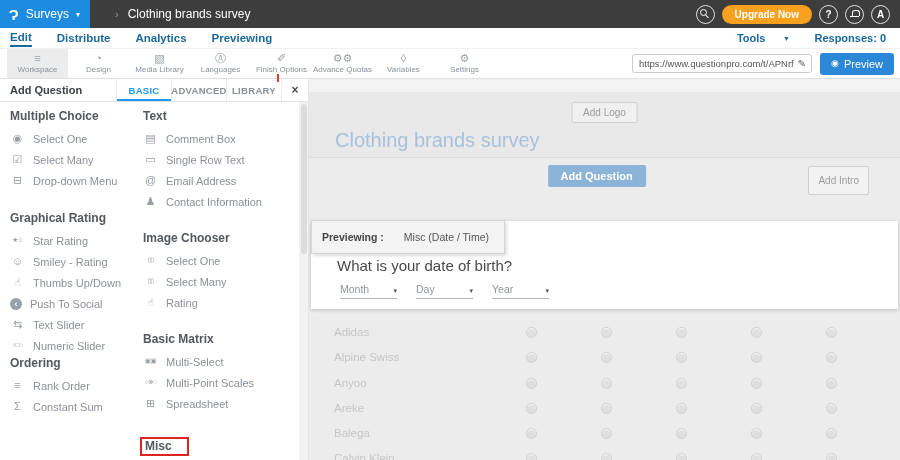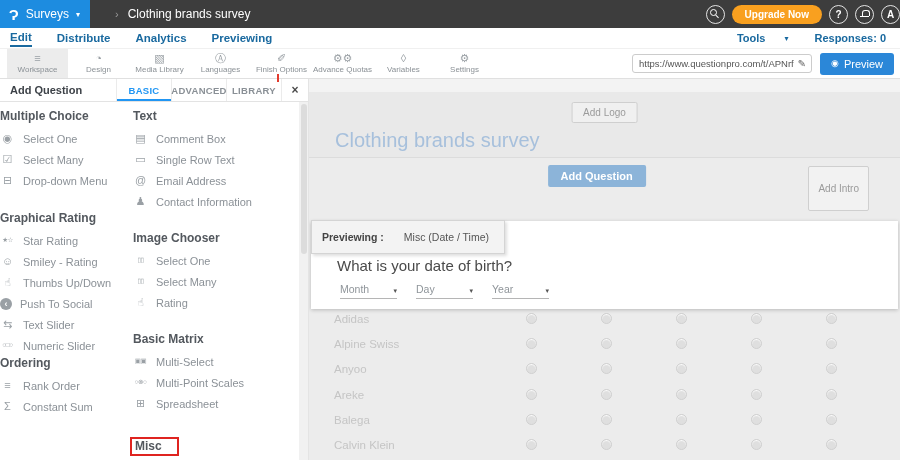--- a/index.html
+++ b/index.html
@@ -9,21 +9,21 @@
   
   .topbar{height:28px;background:#3d3d3d;display:flex;align-items:center}
   .brand{width:90px;height:100%;background:#1d8ce0;color:#fff;display:flex;align-items:center;gap:7px;padding:0 9px;cursor:pointer}
   .logo{font-weight:bold;font-size:15px;line-height:1}
   .brand-label{font-size:12px}
   .brand .caret{font-size:8px;margin-top:1px}
   .crumbs{margin-left:16px;font-size:12px;display:flex;align-items:center}
   .crumb-parent{color:#8fb0c7;text-decoration:none}
   .crumb-sep{color:#9a9a9a;margin:0 9px;font-size:11px}
   .crumb-current{color:#fff}
-  .top-actions{margin-left:auto;display:flex;align-items:center;gap:7px;padding-right:0}
+  .top-actions{margin-left:auto;display:flex;align-items:center;gap:7px;padding-right:10px}
   .tcircle{width:19px;height:19px;border:1px solid rgba(255,255,255,.85);border-radius:50%;color:#fff;
            font-size:10px;font-weight:bold;display:flex;align-items:center;justify-content:center;background:transparent;cursor:pointer}
   .upgrade{background:#f9a01f;color:#fff;font-size:10px;font-weight:bold;padding:0 13px;height:19px;border-radius:10px;border:none;cursor:pointer}
   .mag{position:relative;width:10px;height:10px}
   .mag::before{content:"";position:absolute;width:5px;height:5px;border:1.4px solid #fff;border-radius:50%;left:0;top:0}
   .mag::after{content:"";position:absolute;width:4px;height:1.4px;background:#fff;transform:rotate(45deg);left:5px;top:7px}
   .bell{position:relative;width:9px;height:9px}
   .bell::before{content:"";position:absolute;left:1.5px;top:0;width:6px;height:5.5px;border:1px solid #fff;border-bottom:none;border-radius:3px 3px 0 0}
   .bell::after{content:"";position:absolute;left:0;top:6px;width:9px;height:1.2px;background:#fff}
 
@@ -54,21 +54,21 @@
   .content{display:flex;height:381px}
 
   
   .panel{width:308px;background:#fff;position:relative;flex:none}
   .panel-head{height:23px;border-bottom:1px solid #e3e3e3;display:flex;align-items:stretch}
   .panel-title{font-size:11px;font-weight:bold;color:#3d4248;padding-left:10px;display:flex;align-items:center;flex:1}
   .ptab{width:55px;border-left:1px solid #ebebeb;display:flex;align-items:center;justify-content:center;
         font-size:9.5px;color:#8a9096;font-weight:bold;letter-spacing:.3px;cursor:pointer}
   .ptab.active{color:#2196f3;box-shadow:inset 0 -2px 0 #2196f3}
   .pclose{width:27px;border-left:1px solid #ebebeb;display:flex;align-items:center;justify-content:center;color:#4a4a4a;font-size:12px;font-weight:bold;cursor:pointer}
-  .panel-body{display:flex;}
+  .panel-body{display:flex;padding-left:10px}
   .pcol{width:133px}
   .pcol2{width:152px}
   .psec h4{font-size:12px;font-weight:bold;color:#53585e;margin:0 0 5px}
   .pcol:nth-child(1) .psec:nth-child(1){margin-top:7px}
   .pcol:nth-child(1) .psec:nth-child(2){margin-top:20px}
   .pcol:nth-child(1) .psec:nth-child(3){}
   .pcol:nth-child(2) .psec:nth-child(1){margin-top:7px}
   .pcol:nth-child(2) .psec:nth-child(2){margin-top:19px}
   .pcol:nth-child(2) .psec:nth-child(3){margin-top:19px}
   .pcol:nth-child(2) .psec:nth-child(4){margin-top:23px}
@@ -81,24 +81,24 @@
   .panel-scroll .thumb{margin:2px 1.5px;height:150px;background:#dcdcdc;border-radius:3px;cursor:pointer}
 
   
   .main{flex:1;position:relative;background:#f3f3f3;overflow:hidden;border-left:1px solid #e4e4e4}
   .survey-bg{position:absolute;left:0;right:0;top:13px;bottom:0;background:#e9e9e9}
   .survey-lower{position:absolute;left:0;right:0;top:79px;bottom:0;background:#ececec}
   .divider{position:absolute;top:78px;left:0;right:0;border-top:1px solid #dcdcdc}
   .add-logo{position:absolute;top:23px;left:50%;transform:translateX(-50%);border:1px solid #cfcfcf;background:rgba(255,255,255,.35);color:#9b9b9b;font-size:10px;padding:4px 11px;border-radius:2px;cursor:pointer}
   .survey-title{position:absolute;top:50px;left:26px;font-size:20px;font-weight:normal;color:#a7c0dc}
   .add-question{position:absolute;top:86px;left:50%;transform:translateX(-58%);background:#8cb4d9;color:#fff;font-size:11px;font-weight:bold;border:none;border-radius:2px;padding:5px 13px;cursor:pointer}
-  .add-intro{position:absolute;top:87px;right:31px;border:1px solid #cfcfcf;color:#9b9b9b;background:rgba(255,255,255,.35);font-size:10px;padding:16px 9px;border-radius:2px;cursor:pointer}
+  .add-intro{position:absolute;top:87px;right:31px;border:1px solid #cfcfcf;color:#9b9b9b;background:rgba(255,255,255,.35);font-size:10px;padding:8px 9px;border-radius:2px;cursor:pointer}
 
   .matrix{position:absolute;top:234px;left:0;right:0}
-  .mrow{display:flex;align-items:flex-start;height:25.2px;padding-left:25px}
+  .mrow{display:flex;align-items:flex-end;height:25.2px;padding-left:25px}
   .mlabel{width:160px;font-size:11.5px;color:#c5c5c5}
   .mcell{width:75px;display:flex;justify-content:center}
   .radio{width:11px;height:11px;border-radius:50%;background:#dfdfdf;border:1px solid #d0d0d0;box-shadow:inset 0 1px 1px rgba(255,255,255,.9);cursor:pointer}
 
   .preview-card{position:absolute;top:142px;left:2px;right:2px;height:88px;background:#fff;box-shadow:0 1px 4px rgba(0,0,0,.22)}
   .pv-tab{position:absolute;top:-1px;left:0;height:34px;background:#f3f3f3;border:1px solid #d4d4d4;display:flex;align-items:center;gap:20px;padding:0 15px 0 10px;font-size:10.5px;color:#555;box-shadow:2px 2px 3px rgba(0,0,0,.13)}
   .pv-tab b{color:#444}
   .pv-question{position:absolute;top:36px;left:26px;font-size:15px;color:#4a4a4a}
   .pv-selects{position:absolute;top:62px;left:29px;display:flex;gap:19px}
   .psel{width:57px;border-bottom:1px solid #b5b5b5;font-size:10.5px;color:#8f959a;display:flex;justify-content:space-between;align-items:flex-end;padding-bottom:3px;cursor:pointer}

